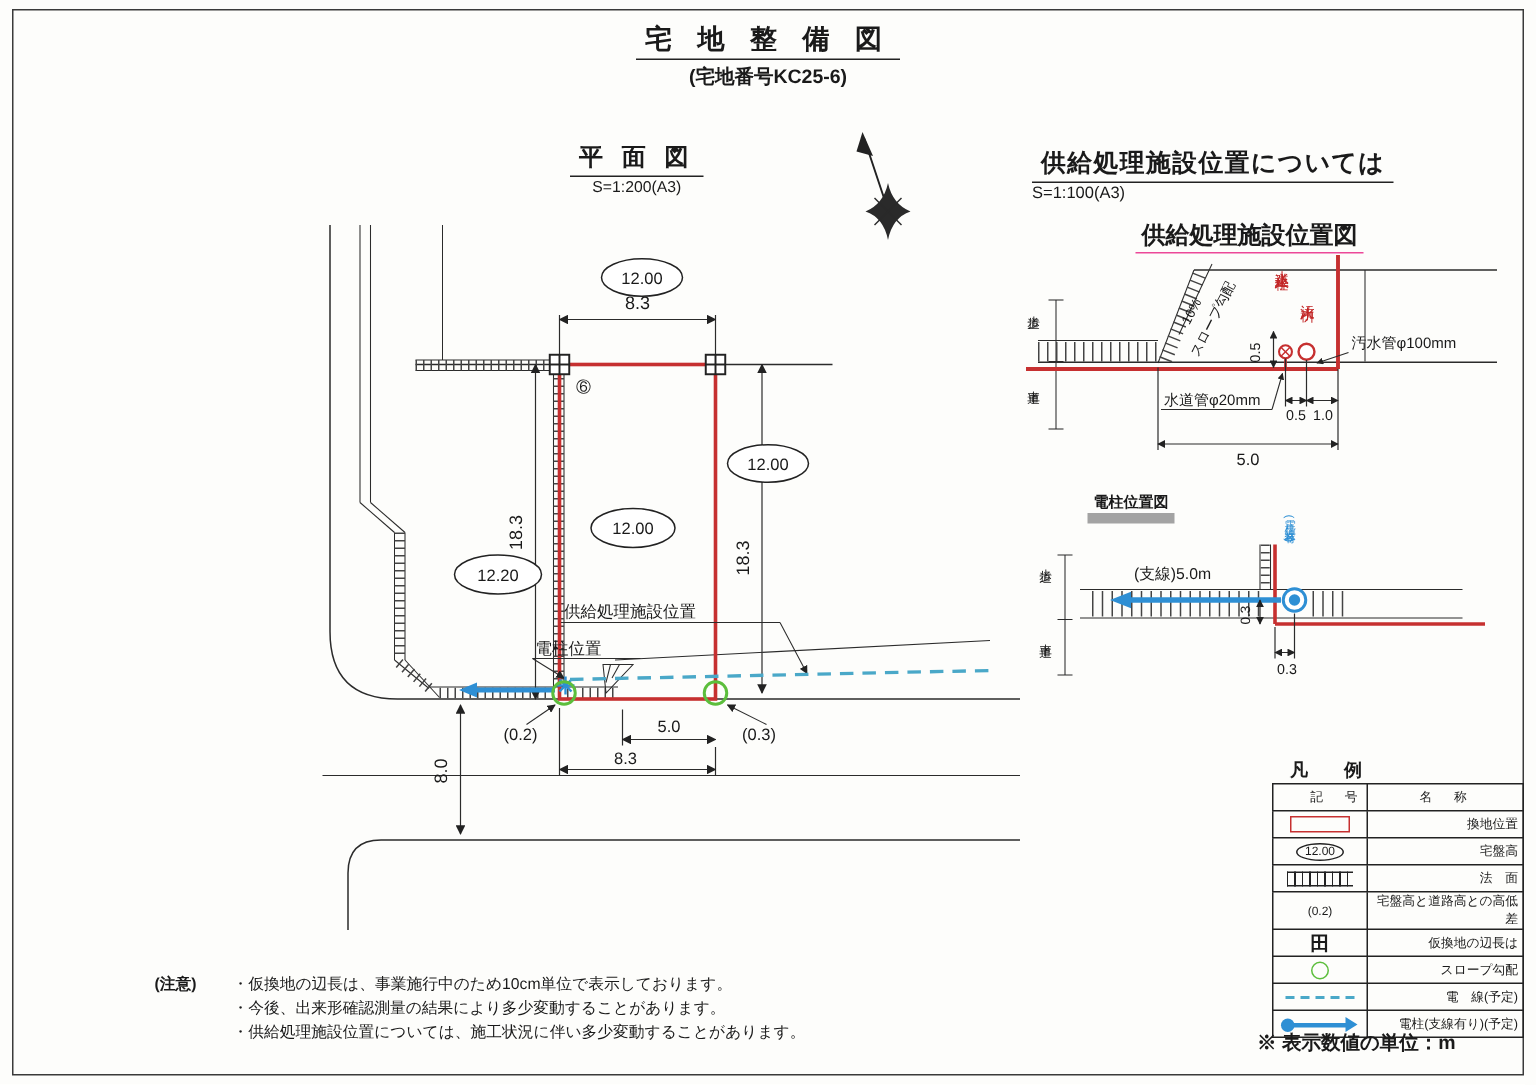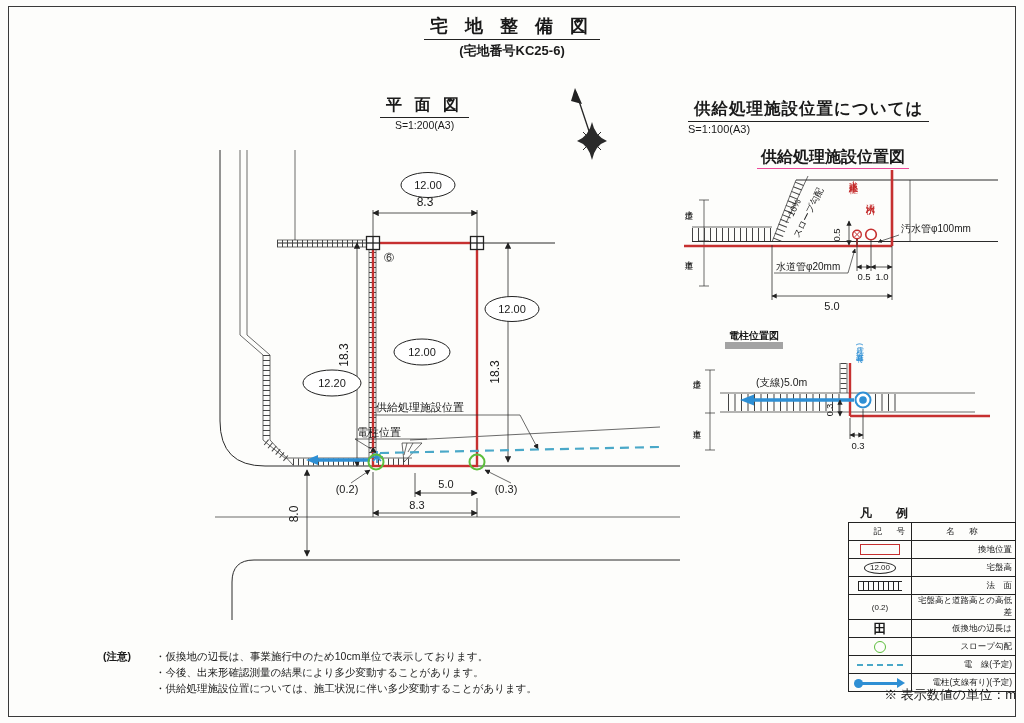--- a/index.html
+++ b/index.html
@@ -323,21 +323,21 @@
             <td class="sym"><span class="sym-wire"></span></td>
             <td class="nm">電　線(予定)</td>
           </tr>
           <tr>
             <td class="sym"><span class="sym-pole"></span></td>
             <td class="nm">電柱(支線有り)(予定)</td>
           </tr>
         </tbody>
     </table>
   </div>
-  <div class="abs" style="left:838px;top:686px;width:178px;text-align:right;font-size:13px;font-weight:normal;">※ 表示数値の単位：m</div>
+  <div class="abs" style="left:838px;top:686px;width:178px;font-size:13px;font-weight:bold;">※ 表示数値の単位：m</div>
 
   <div id="notes">
     <div class="ntitle">(注意)</div>
     <div>
         <div>・仮換地の辺長は、事業施行中のため10cm単位で表示しております。</div>
         <div>・今後、出来形確認測量の結果により多少変動することがあります。</div>
         <div>・供給処理施設位置については、施工状況に伴い多少変動することがあります。</div>
       </div>
   </div>
 </div>

